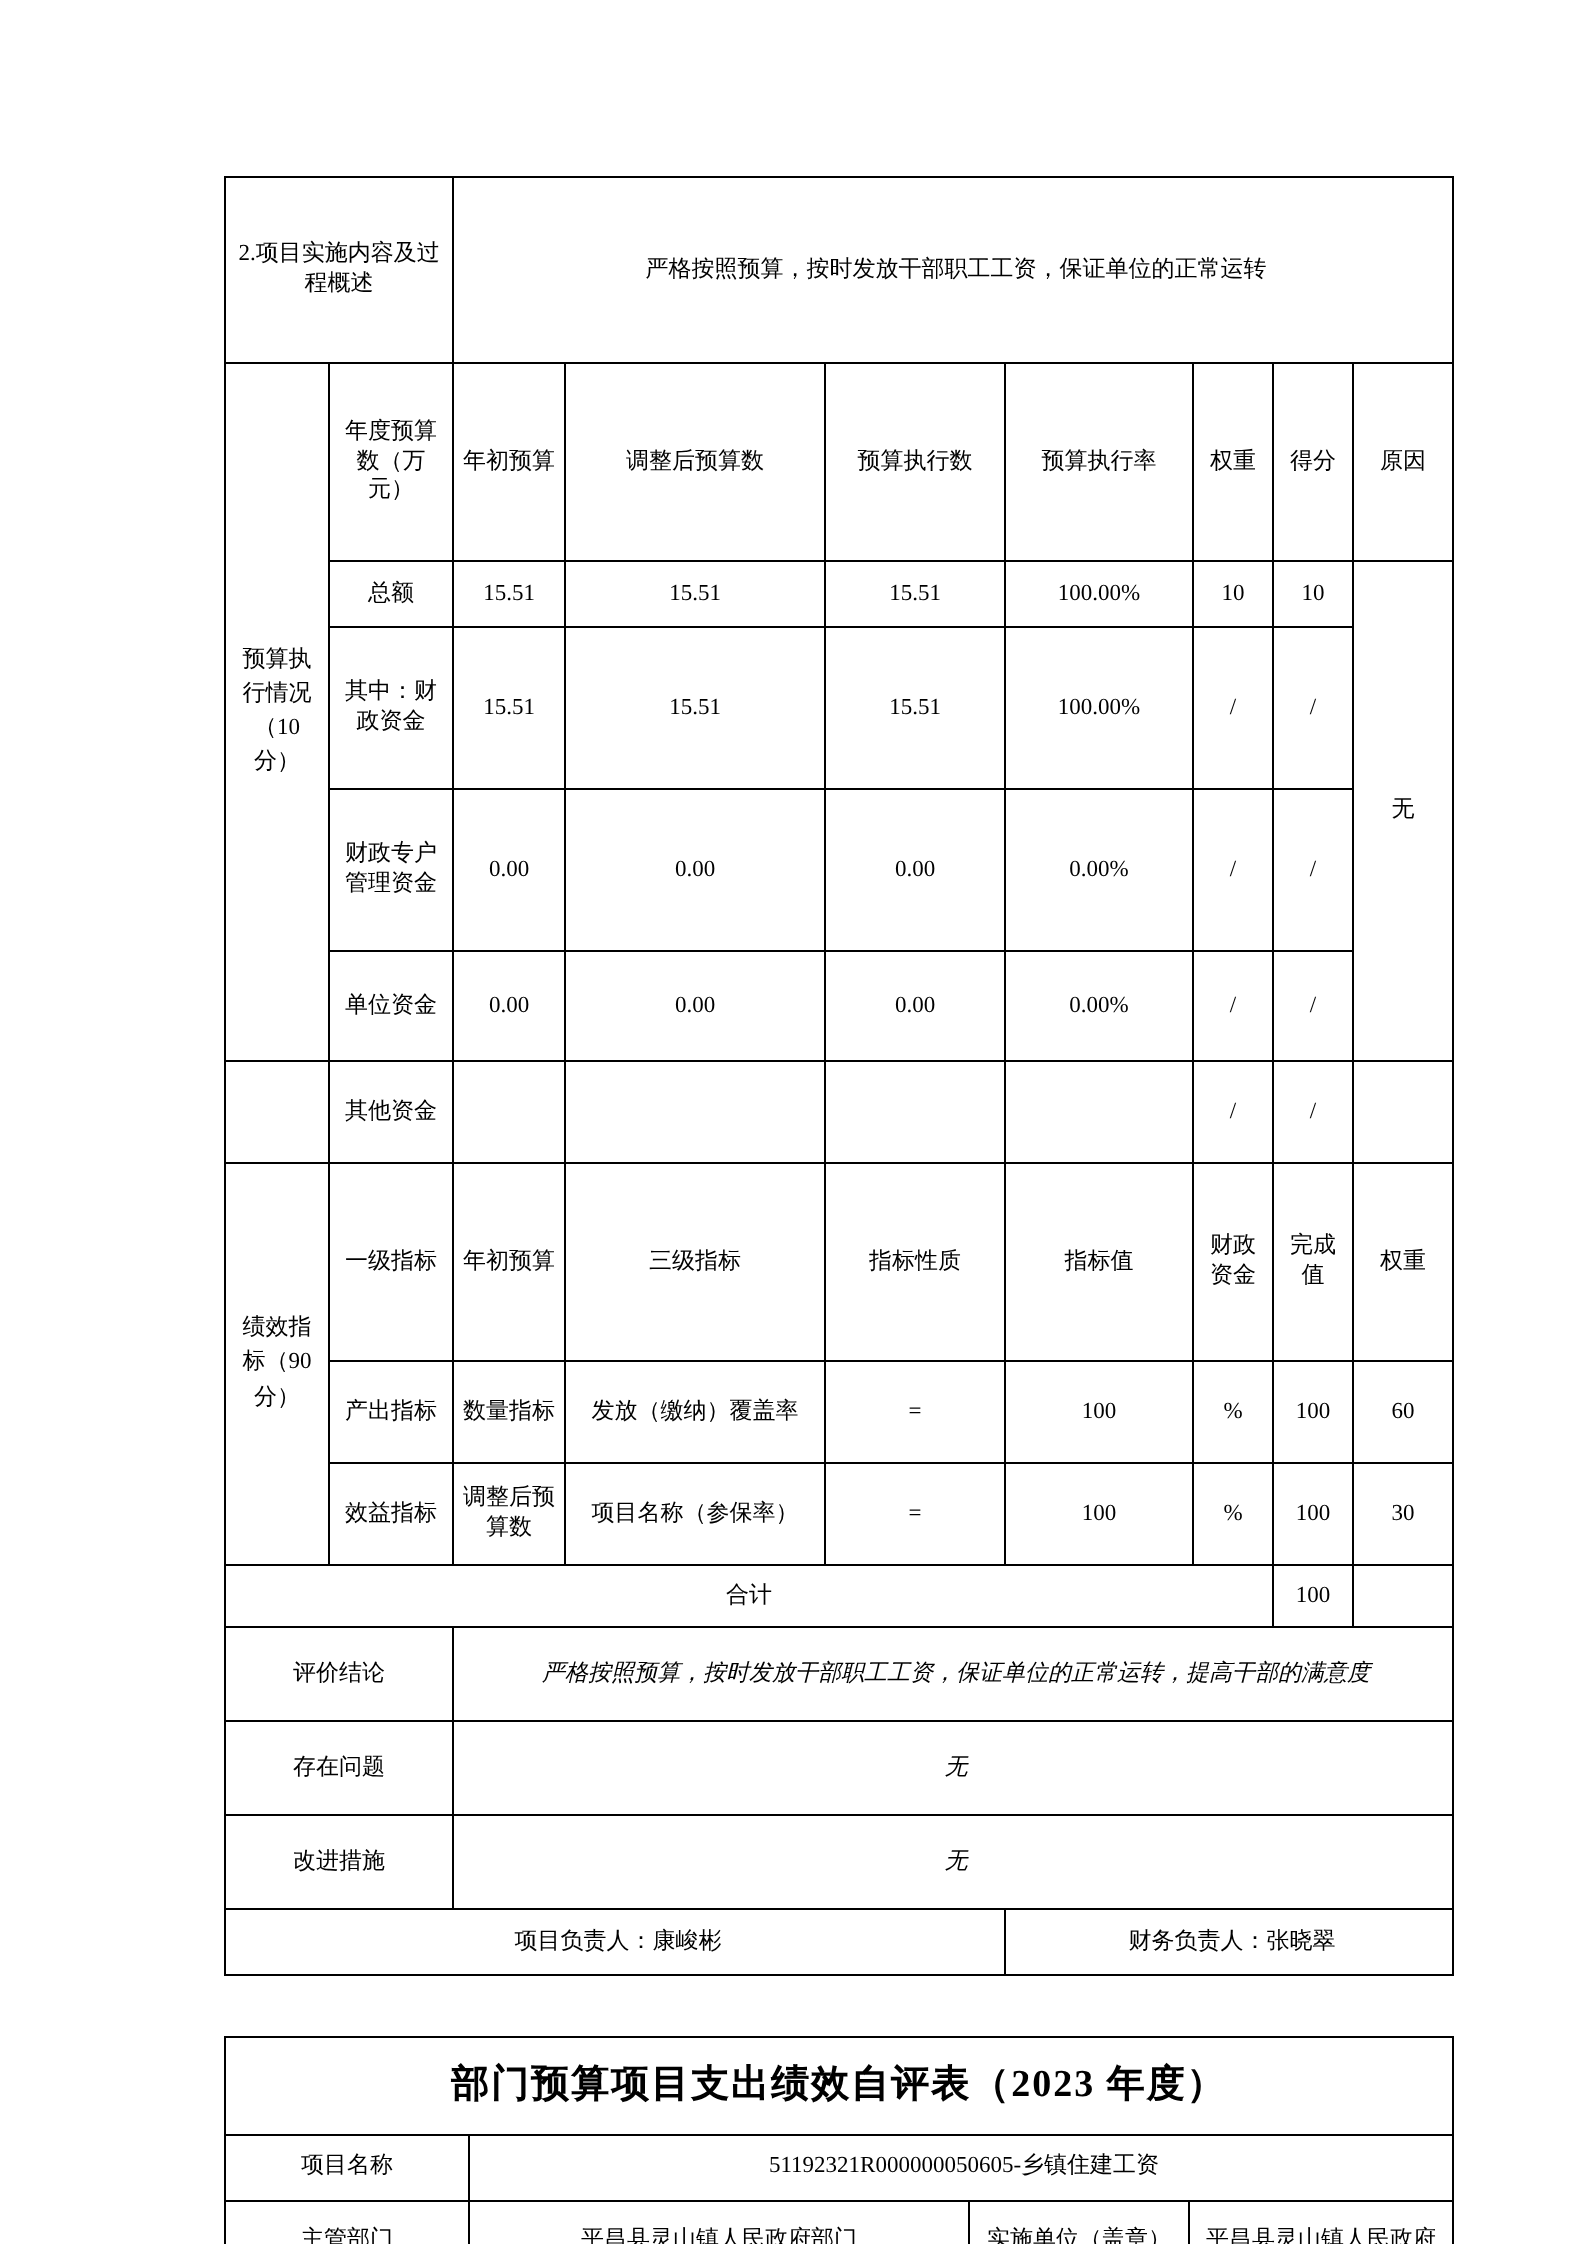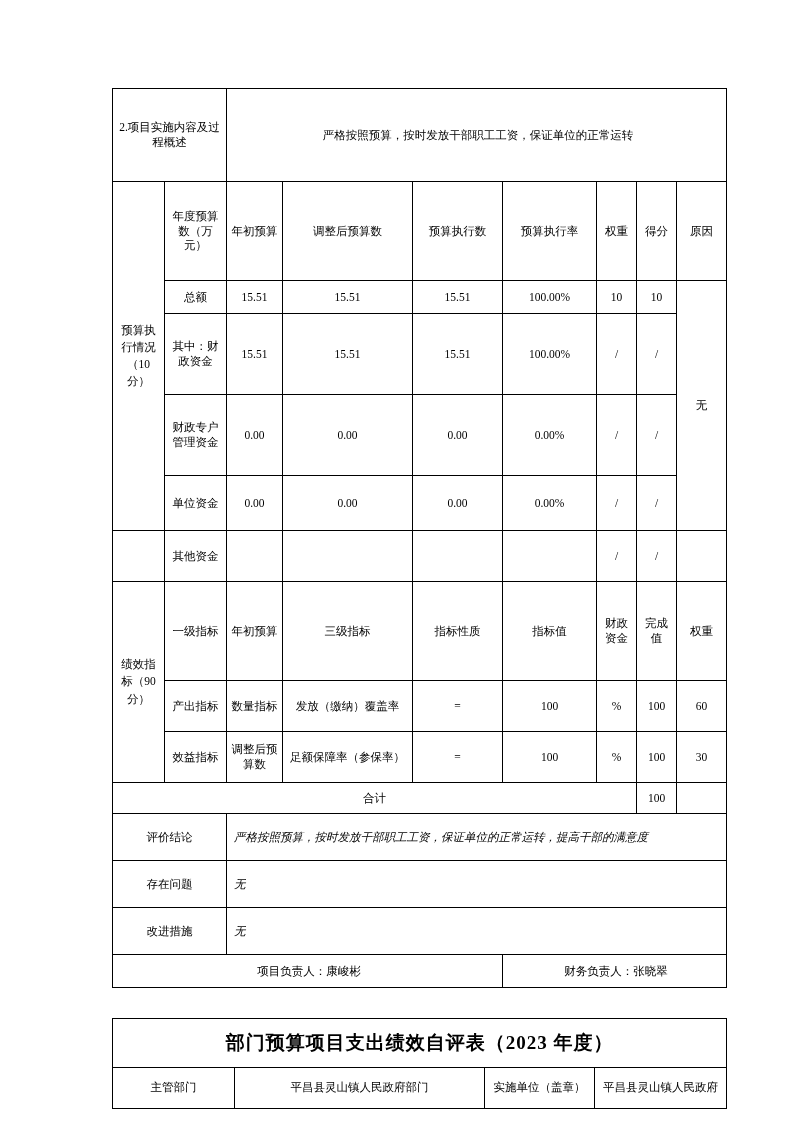--- a/index.html
+++ b/index.html
@@ -38,21 +38,21 @@
   .vlabel {
     font-size: 11.5px;
     line-height: 1.5;
   }
   .left {
     text-align: center;
     padding-left: 7px;
   }
   .italic {
     font-style: italic;
-    text-align: left;
+    text-align: center;
     padding-left: 7px;
   }
   .narrowtext {
     font-size: 11.5px;
     line-height: 1.3;
   }
   .title2 {
     text-align: center;
     font-size: 19px;
     font-weight: bold;
@@ -180,21 +180,21 @@
         <td class="narrowtext">发放（缴纳）覆盖率</td>
         <td>=</td>
         <td>100</td>
         <td>%</td>
         <td>100</td>
         <td>60</td>
       </tr>
       <tr>
         <td class="narrowtext" style="height:44px">效益指标</td>
         <td class="narrowtext">调整后预算数</td>
-        <td class="narrowtext">足额保障率（参保率）</td>
+        <td class="narrowtext">项目名称（参保率）</td>
         <td>=</td>
         <td>100</td>
         <td>%</td>
         <td>100</td>
         <td>30</td>
       </tr>
 
       <tr>
         <td colspan="7" style="height:24px">合计</td>
         <td>100</td>
@@ -227,20 +227,24 @@
       <col style="width:70px">
       <col style="width:52px">
       <col style="width:250px">
       <col style="width:110px">
       <col style="width:132px">
     </colgroup>
     <tbody>
       <tr>
         <td colspan="5" class="title2">部门预算项目支出绩效自评表（2023 年度）</td>
       </tr>
+      <tr>
+        <td colspan="2">项目名称</td>
+        <td colspan="3" class="left">51192321R000000050605-乡镇住建工资</td>
+      </tr>
       <tr class="hdrrow">
         <td colspan="2">主管部门</td>
         <td>平昌县灵山镇人民政府部门</td>
         <td class="narrowtext">实施单位（盖章）</td>
         <td class="narrowtext">平昌县灵山镇人民政府</td>
       </tr>
 
     </tbody>
   </table>
 

